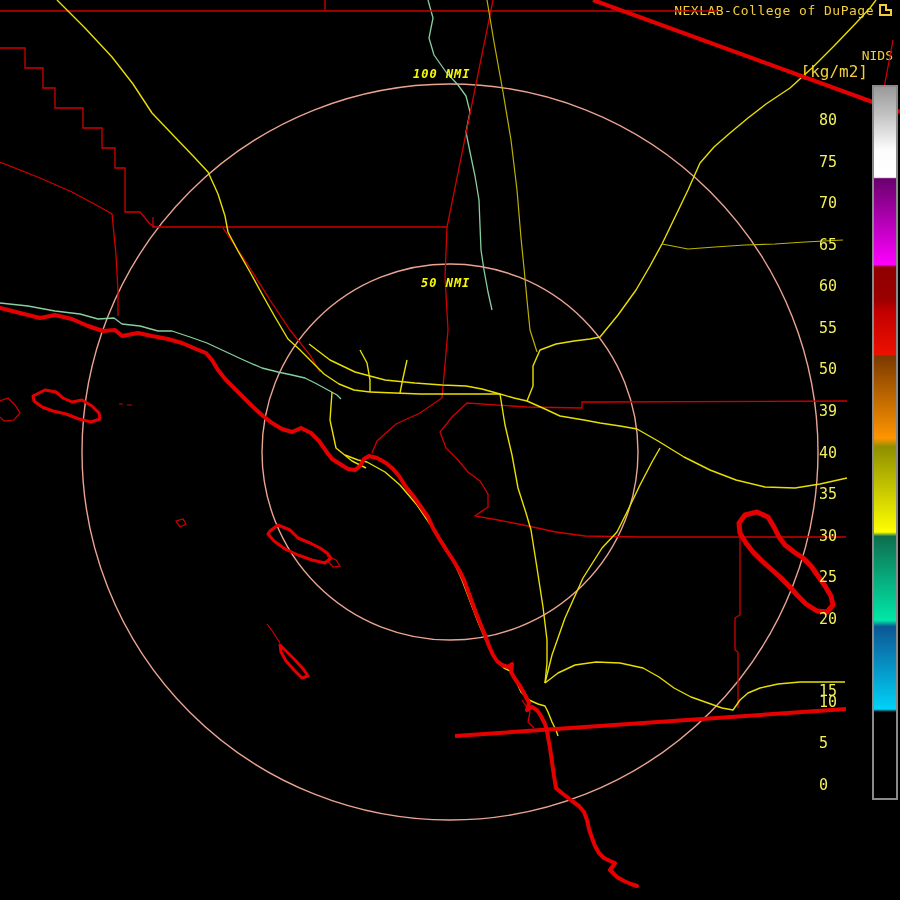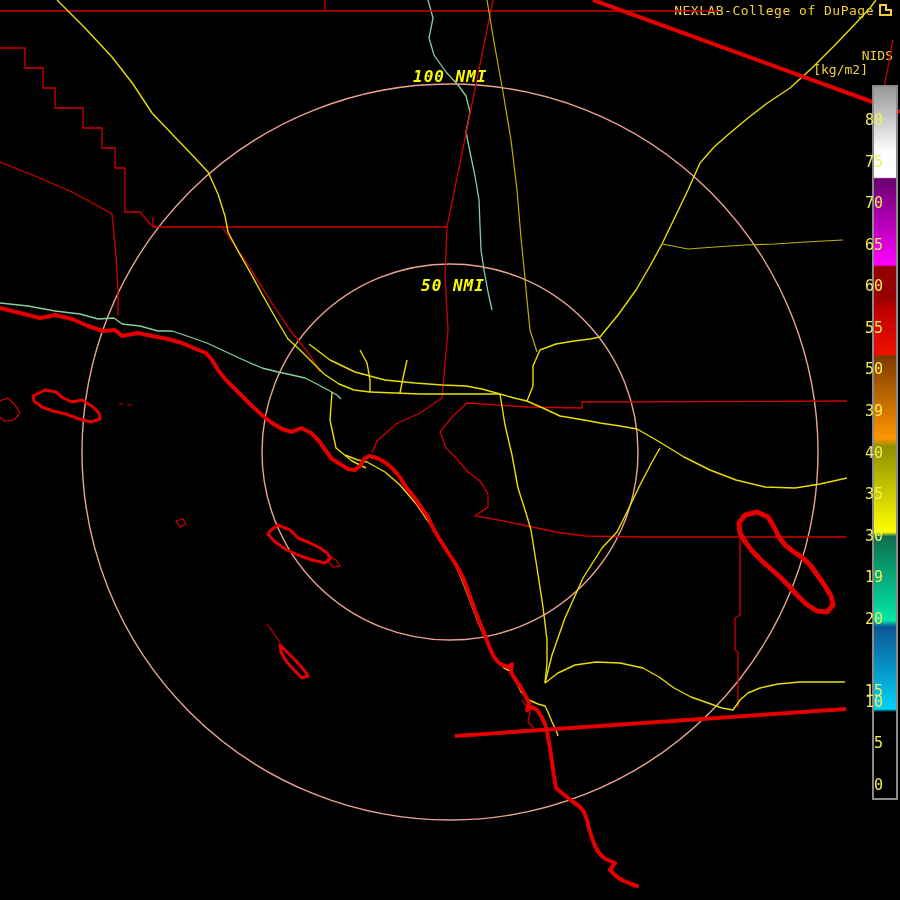--- a/index.html
+++ b/index.html
@@ -11,42 +11,42 @@
   .hdr-title{
     position:absolute;top:3px;right:26px;z-index:1;
     color:var(--title-color);font-size:13px;letter-spacing:.5px;white-space:pre;
   }
   .cod-logo{
     position:absolute;top:4px;right:8px;z-index:1;width:13px;height:12px;
     border:2px solid var(--title-color);
   }
   .cod-logo:after{content:"";position:absolute;right:-2px;top:-2px;width:5px;height:5px;background:#000;border-left:2px solid var(--title-color);border-bottom:2px solid var(--title-color);}
   .nids-label{position:absolute;top:48px;right:7px;z-index:1;color:var(--title-color);font-size:13px;}
-  .units-label{position:absolute;top:62px;right:32px;z-index:1;color:var(--title-color);font-size:13px;}
+  .units-label{position:absolute;top:62px;right:32px;z-index:1;color:var(--title-color);font-size:16px;}
   .map-svg{position:absolute;left:0;top:0;z-index:2;pointer-events:none;}
   .ring{stroke:var(--ring-color);fill:none;stroke-width:1.4;}
   .county{stroke:var(--county-color);fill:none;stroke-width:1.3;}
   .coast{stroke:var(--coast-color);fill:none;stroke-width:4;stroke-linejoin:round;stroke-linecap:round;}
   .island{stroke:var(--coast-color);fill:none;stroke-width:3;stroke-linejoin:round;}
   .island-thin{stroke:var(--county-color);fill:none;stroke-width:1.2;}
   .lake{stroke:var(--coast-color);fill:none;stroke-width:5;stroke-linejoin:round;}
   .road{stroke:var(--road-color);fill:none;stroke-width:1.4;stroke-linejoin:round;}
   .road-dim{stroke:var(--road-dim-color);fill:none;stroke-width:1.2;stroke-linejoin:round;}
   .river{stroke:var(--river-color);fill:none;stroke-width:1.3;stroke-linejoin:round;}
   .stateline{stroke:var(--coast-color);fill:none;stroke-width:4;}
   .ring-label{
     position:absolute;z-index:3;color:var(--ring-label-color);
-    font-size:16px;font-weight:bold;font-style:italic;letter-spacing:1px;white-space:pre;text-align:center;
+    font-size:12px;font-weight:bold;font-style:italic;letter-spacing:1px;white-space:pre;text-align:center;
   }
   .ring-label-100{left:413px;top:67px;}
   .ring-label-50{left:421px;top:261px;margin-top:15px;}
   .colorbar{position:absolute;z-index:4;left:872px;top:85px;width:26px;height:715px;border:2px solid var(--bar-border-color);background:#000;}
   .colorbar-inner{position:absolute;left:0;top:0;width:100%;height:100%;}
   .bar-ticks{position:absolute;z-index:4;left:0;top:0;width:900px;height:900px;pointer-events:none;}
-  .bar-tick{position:absolute;right:17px;width:40px;text-align:right;color:var(--bar-label-color);font-size:15px;line-height:18px;}
+  .bar-tick{position:absolute;right:41px;width:40px;text-align:left;color:var(--bar-label-color);font-size:15px;line-height:18px;}
   .caption{
     position:absolute;z-index:3;left:152px;top:878px;color:var(--caption-color);
     font-size:13px;letter-spacing:1.05px;white-space:pre;
   }
 </style>
 </head>
 <body>
 
 <div class="stage" style="--county-color: #cf0000; --coast-color: #e40000; --road-color: #e8df00; --road-dim-color: #bdb200; --river-color: #86cf9e; --ring-color: #eaa491; --ring-label-color: #fbfb00; --title-color: #f2cf3a; --caption-color: #f0f0f0; --bar-label-color: #f2ef5c; --bar-border-color: #8a8a8a;">
 
@@ -119,21 +119,21 @@
       <span class="bar-tick" style="top: 152.562px;">75</span>
       <span class="bar-tick" style="top: 194.125px;">70</span>
       <span class="bar-tick" style="top: 235.688px;">65</span>
       <span class="bar-tick" style="top: 277.25px;">60</span>
       <span class="bar-tick" style="top: 318.812px;">55</span>
       <span class="bar-tick" style="top: 360.375px;">50</span>
       <span class="bar-tick" style="top: 401.938px;">39</span>
       <span class="bar-tick" style="top: 443.5px;">40</span>
       <span class="bar-tick" style="top: 485.062px;">35</span>
       <span class="bar-tick" style="top: 526.625px;">30</span>
-      <span class="bar-tick" style="top: 568.188px;">19</span>
+      <span class="bar-tick" style="top: 568.188px;">25</span>
       <span class="bar-tick" style="top: 609.75px;">20</span>
       <span class="bar-tick" style="top: 651.312px; margin-top: 31px;">15</span>
       <span class="bar-tick" style="top: 692.875px;">10</span>
       <span class="bar-tick" style="top: 734.438px;">5</span>
       <span class="bar-tick" style="top: 776px;">0</span>
     </div>
 
 </div>
 
 </body></html>

